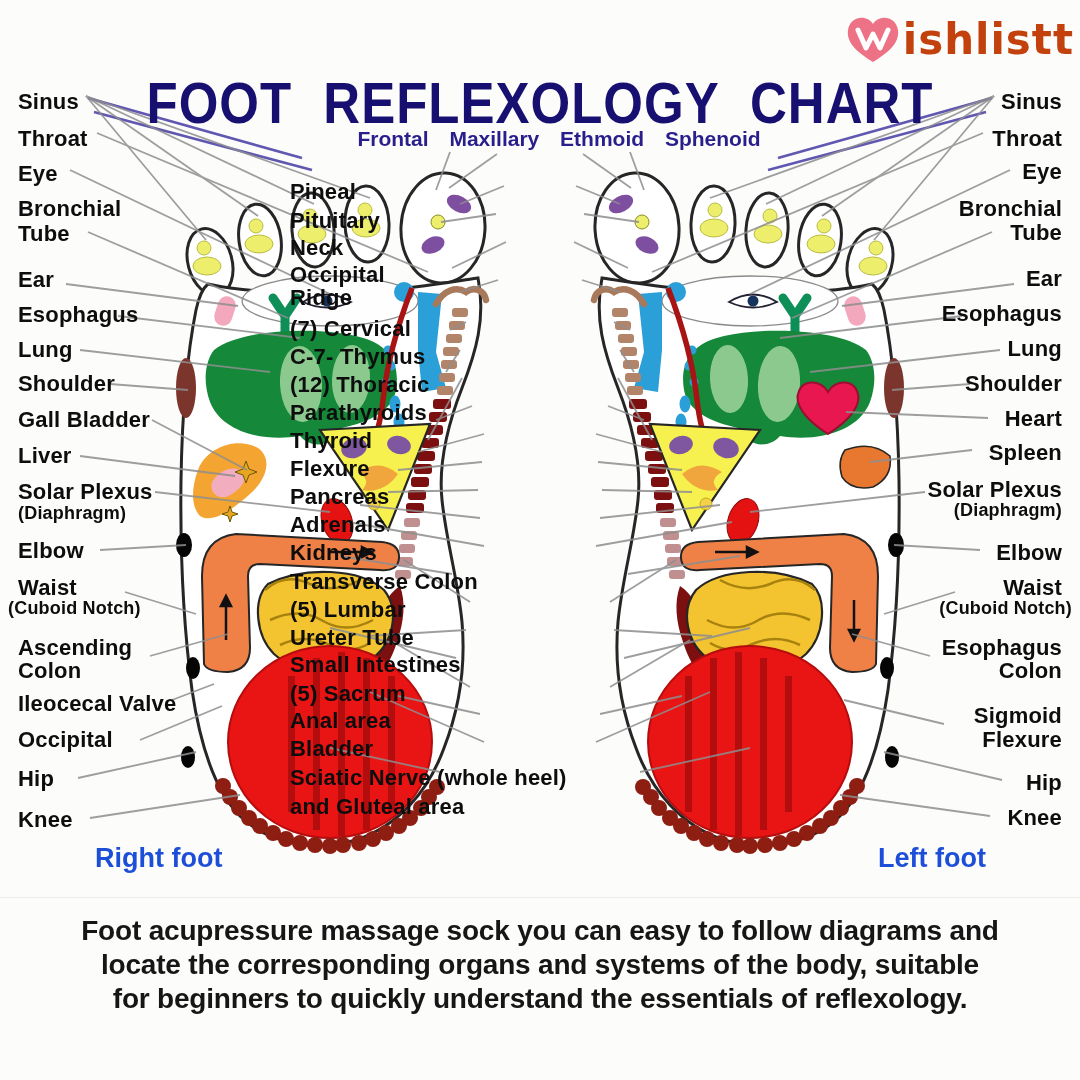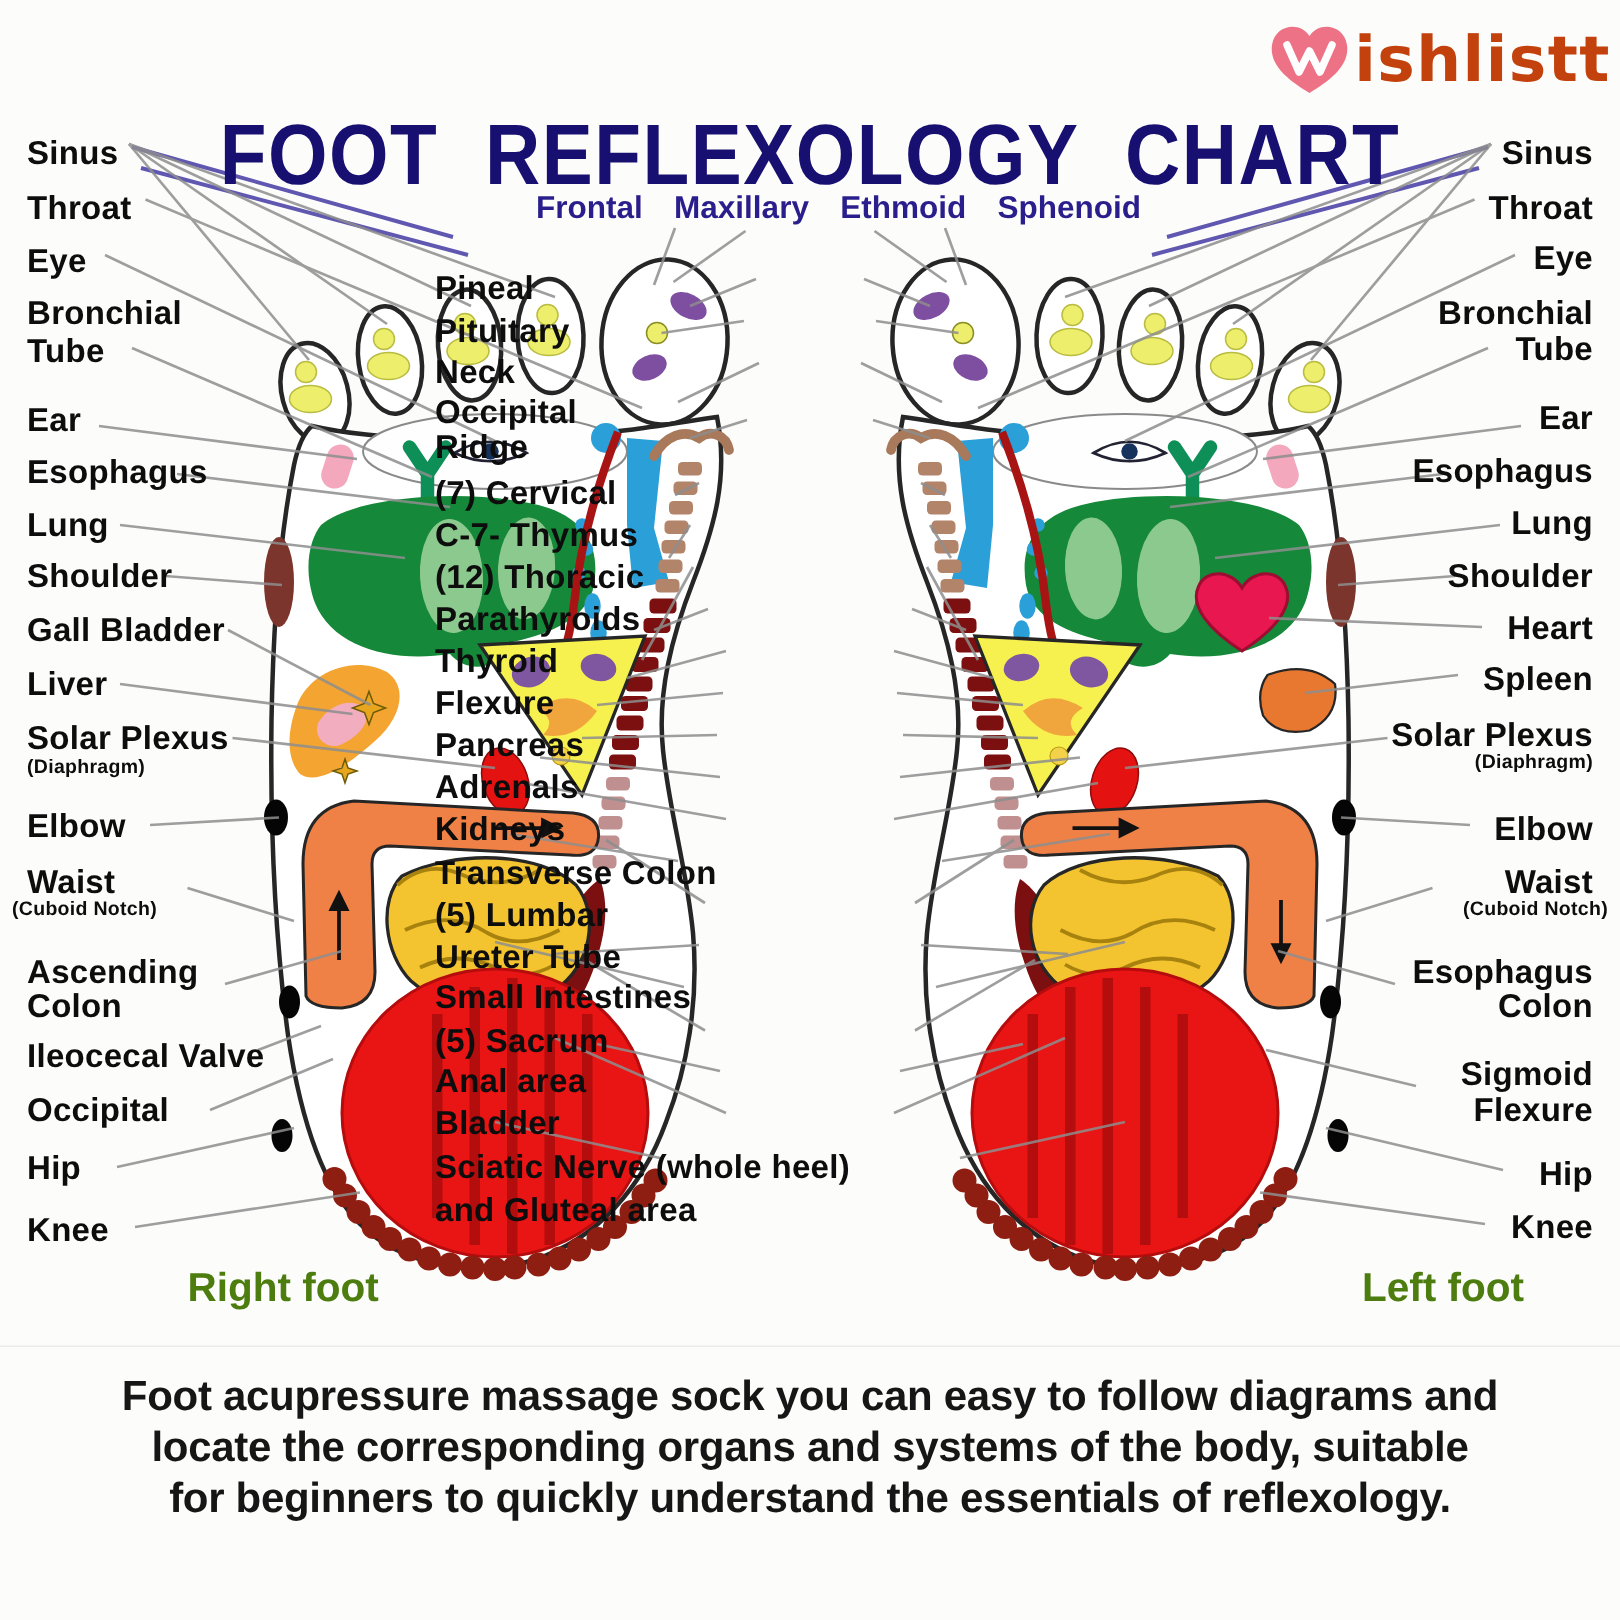--- a/index.html
+++ b/index.html
@@ -14,22 +14,22 @@
          font:900 51px "Liberation Sans",sans-serif;color:#181070;letter-spacing:1px;word-spacing:16px;
          transform:scaleY(1.12);transform-origin:top center;}
   .subtitle{position:absolute;top:127px;left:0;width:100%;text-align:center;z-index:4;
          font:bold 21px "Liberation Sans",sans-serif;color:#2a1e8c;word-spacing:15px;margin-left:19px;}
   
   .lb{position:absolute;z-index:3;font:800 22px "Liberation Sans",sans-serif;color:#0d0d0d;
       white-space:nowrap;letter-spacing:.2px;}
   .ll{left:18px;}
   .rl{right:18px;text-align:right;}
   .cl{left:290px;width:500px;text-align:left;}
-  .sm{font-size:13px;}
-  .footcap{position:absolute;z-index:3;font:800 27px "Liberation Sans",sans-serif;color:#4d7c0f;margin-left:30px;}
+  .sm{font-size:18px;}
+  .footcap{position:absolute;z-index:3;font:800 27px "Liberation Sans",sans-serif;color:#1d4ed8;}
   .sep{position:absolute;top:897px;left:0;width:100%;height:1px;background:#ebebe8;z-index:2;}
   .caption{position:absolute;top:914px;left:0;width:100%;text-align:center;z-index:4;
            font:700 28px/34px "Liberation Sans",sans-serif;color:#161616;letter-spacing:-.2px;}
 </style>
 </head>
 <body>
 
 <div class="stage">
 
   <svg class="diagram" width="1080" height="1080" viewBox="0 0 1080 1080">

